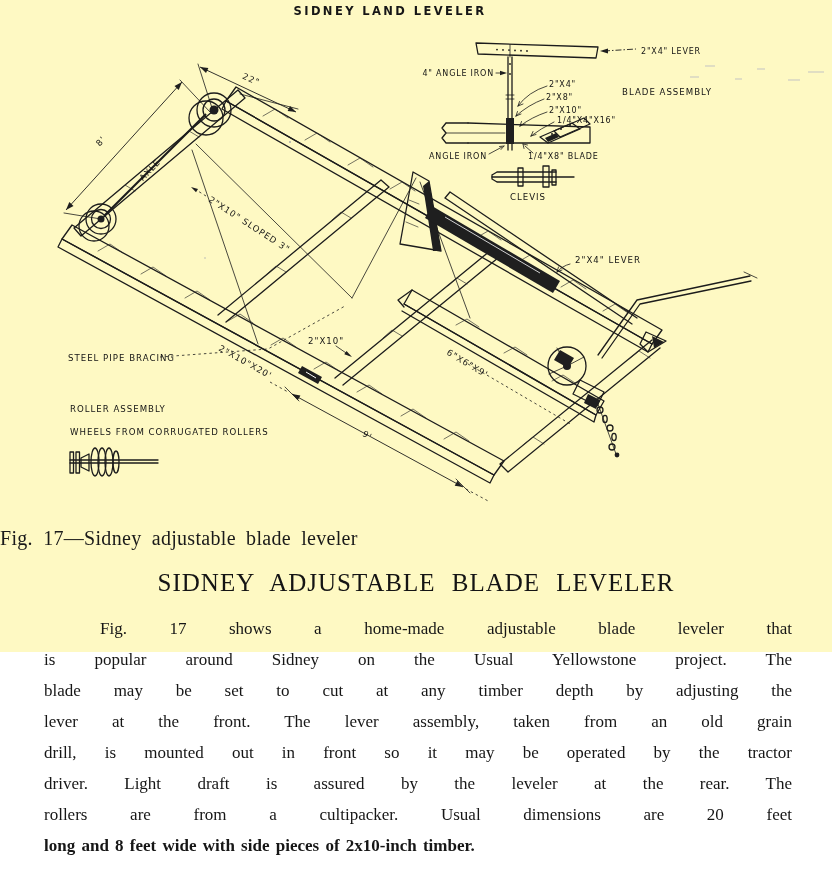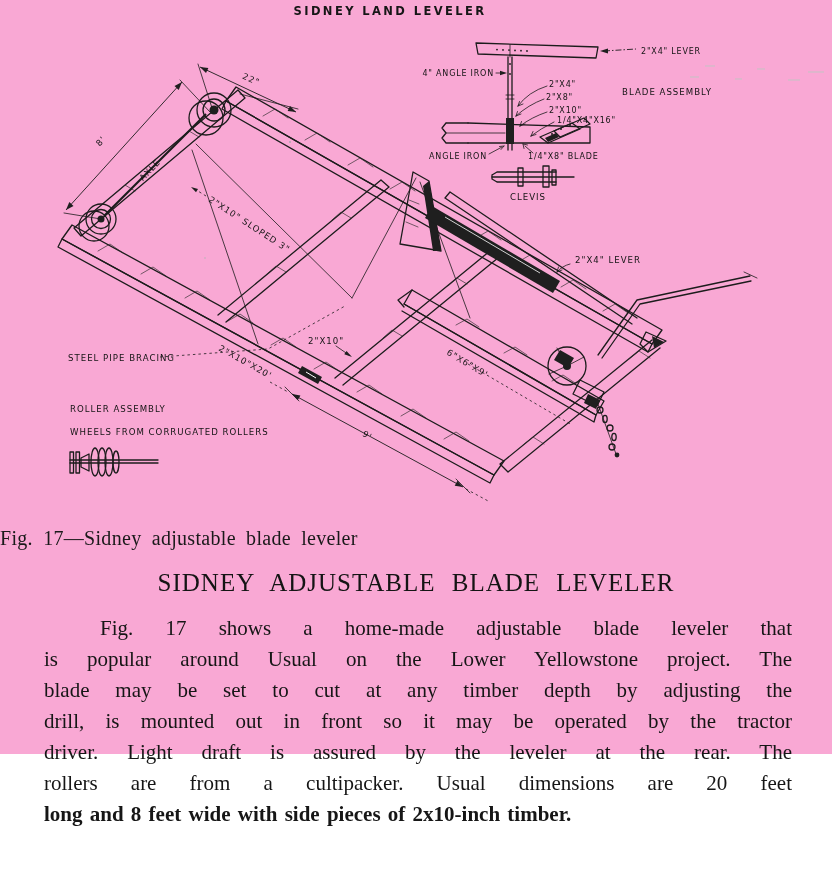--- a/index.html
+++ b/index.html
@@ -1,20 +1,20 @@
 <!DOCTYPE html>
 <html><head>
 <meta charset="utf-8">
 <style>
   html,body{margin:0;padding:0;}
   body{
     width:832px;height:870px;background:#ffffff;color:#181818;
     font-family:"Liberation Serif", serif; overflow:hidden;
   }
-  .page{position:relative;width:832px;height:754px;background:#f9a8d4;}
+  .page{position:relative;width:832px;height:652px;background:#fef9c3;}
   svg{display:block;}
   .ink{stroke:#1c1c1c;fill:none;stroke-width:1.3;stroke-linecap:round;stroke-linejoin:round;}
   .thin{stroke:#1c1c1c;fill:none;stroke-width:0.8;stroke-linecap:round;}
   .grain{stroke:#2a2a2a;fill:none;stroke-width:0.65;stroke-linecap:round;}
   .dark{fill:#1f1f1f;stroke:none;}
   .dim{stroke:#1c1c1c;fill:none;stroke-width:0.9;}
   .dash{stroke:#1c1c1c;fill:none;stroke-width:0.8;stroke-dasharray:2.5,3;}
   .noise{stroke:#c3c3c3;stroke-width:1;fill:none;}
   .dlabel{
     font-family:"DejaVu Sans", sans-serif;font-size:8.6px;letter-spacing:1px;
@@ -26,21 +26,21 @@
     font-weight:600;fill:#161616;
   }
   .caption{
     text-align:left;font-size:20px;line-height:24px;margin-top:4px;
     word-spacing:5px;letter-spacing:0.3px;color:#1a1a1a;
   }
   .heading{
     text-align:center;font-size:25px;line-height:30px;font-weight:normal;
     margin-top:18px;letter-spacing:1px;word-spacing:9px;color:#141414;
   }
-  .bodytext{margin:15px 40px 0 44px;font-size:21px;line-height:31px;color:#161616;word-spacing:2px;}
+  .bodytext{margin:15px 40px 0 44px;font-size:17px;line-height:31px;color:#161616;word-spacing:2px;}
   .bline{text-align:justify;text-align-last:justify;}
   .bline.first{text-indent:56px;}
   .bline.last{text-align-last:left;font-weight:bold;}
 </style>
 </head>
 <body>
 
 <div class="page">
 
   <svg width="832" height="522" viewBox="0 0 832 522">
@@ -289,21 +289,22 @@
       <text class="dlabel" x="528" y="200" text-anchor="middle">CLEVIS</text>
     </g>
   </svg>
 
   <div class="caption">Fig. 17—Sidney adjustable blade leveler</div>
 
   <div class="heading">SIDNEY ADJUSTABLE BLADE LEVELER</div>
 
   <div class="bodytext">
     <div class="bline first">Fig. 17 shows a home-made adjustable blade leveler that</div>
-    <div class="bline">is popular around Usual on the Lower Yellowstone project. The</div>
+    <div class="bline">is popular around Sidney on the Usual Yellowstone project. The</div>
     <div class="bline">blade may be set to cut at any timber depth by adjusting the</div>
+    <div class="bline">lever at the front. The lever assembly, taken from an old grain</div>
     <div class="bline">drill, is mounted out in front so it may be operated by the tractor</div>
     <div class="bline">driver. Light draft is assured by the leveler at the rear. The</div>
     <div class="bline">rollers are from a cultipacker. Usual dimensions are 20 feet</div>
     <div class="bline last">long and 8 feet wide with side pieces of 2x10-inch timber.</div>
   </div>
 
 </div>
 
 </body></html>

